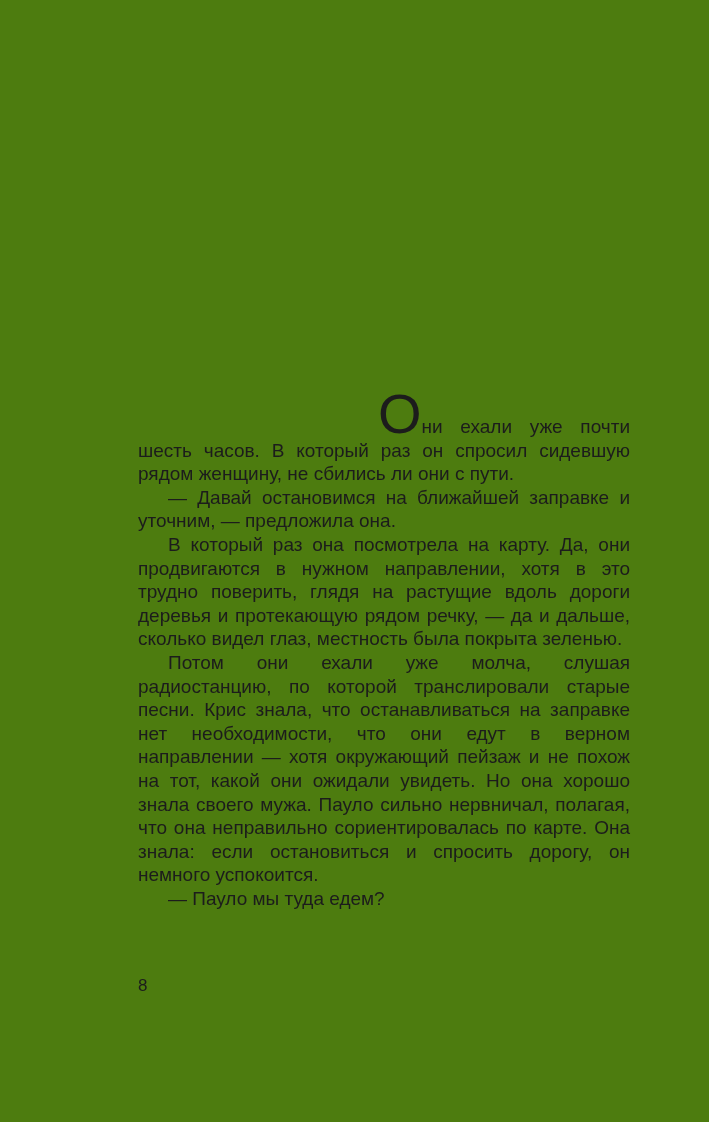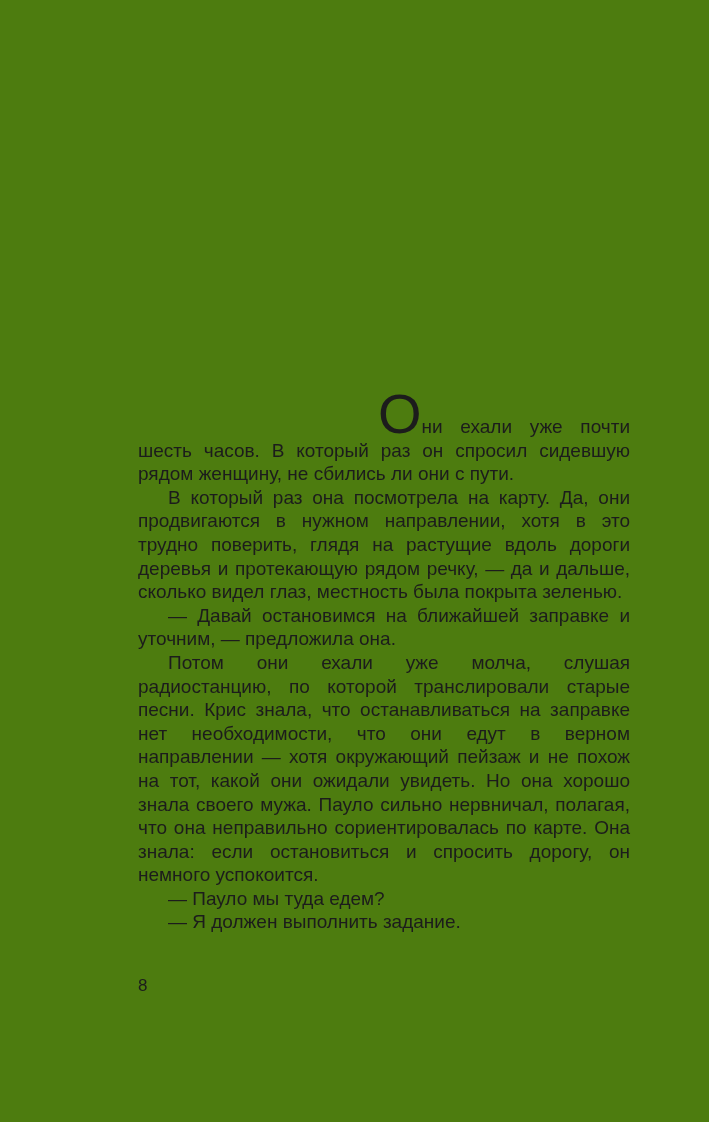--- a/index.html
+++ b/index.html
@@ -51,20 +51,19 @@
     line-height: 20px;
     color: #1c1c1c;
   }
 </style>
 </head>
 <body>
 
 <div class="page">
   <div class="text-block">
     <p class="opening"><span class="dropcap">О</span><span>ни ехали уже почти шесть часов. В который раз он спросил сидевшую рядом женщину, не сбились ли они с пути.</span></p>
+    <p>— Давай остановимся на ближайшей заправке и уточним, — предложила она.</p>
     <p>В который раз она посмотрела на карту. Да, они продвигаются в нужном направлении, хотя в это трудно поверить, глядя на растущие вдоль дороги деревья и протекающую рядом речку, — да и дальше, сколько видел глаз, местность была покрыта зеленью.</p>
-    <p>— Давай остановимся на ближайшей заправке и уточним, — предложила она.</p>
     <p>Потом они ехали уже молча, слушая радиостанцию, по которой транслировали старые песни. Крис знала, что останавливаться на заправке нет необходимости, что они едут в верном направлении — хотя окружающий пейзаж и не похож на тот, какой они ожидали увидеть. Но она хорошо знала своего мужа. Пауло сильно нервничал, полагая, что она неправильно сориентировалась по карте. Она знала: если остановиться и спросить дорогу, он немного успокоится.</p>
     <p>— Пауло мы туда едем?</p>
-    <p>— Я должен выполнить задание.</p>
   </div>
   <div class="page-number">8</div>
 </div>
 
 </body></html>

